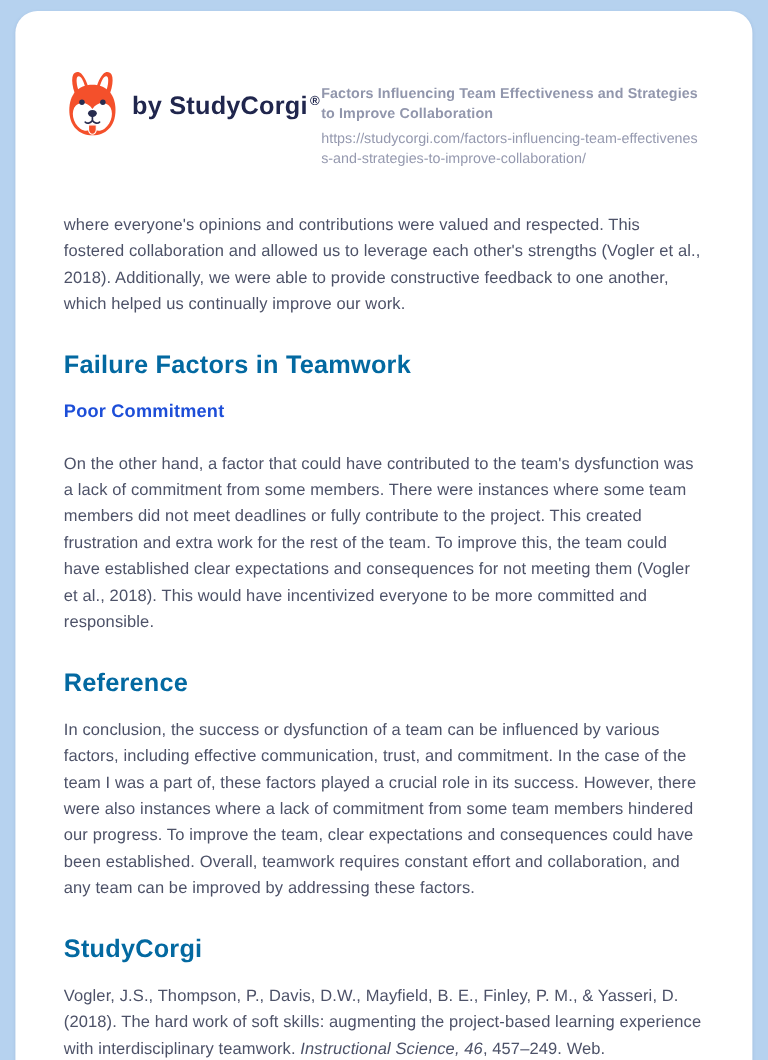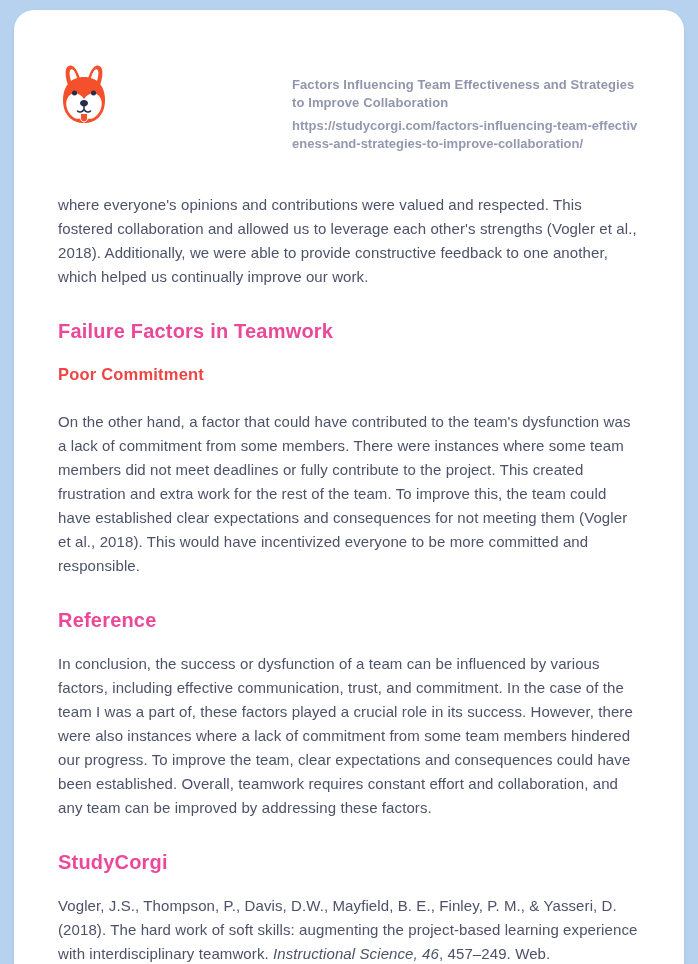--- a/index.html
+++ b/index.html
@@ -58,51 +58,51 @@
     font-size: 13px;
     line-height: 18px;
     font-weight: bold;
     color: #9196ac;
     letter-spacing: 0.1px;
   }
   .doc-url {
     margin-top: 5px;
     font-size: 13px;
     line-height: 18px;
-    font-weight: bold;
+    font-weight: normal;
     color: #9599af;
     text-decoration: none;
     display: block;
     word-break: break-all;
     cursor: pointer;
   }
   
   .article {
     padding: 40px 44px 40px 44px;
   }
   .article p {
     font-size: 15px;
     line-height: 24px;
     color: #4d5268;
     letter-spacing: 0.1px;
     margin: 0 0 23px 0;
   }
   .article h2 {
-    font-size: 20px;
+    font-size: 23px;
     line-height: 26px;
     font-weight: bold;
-    color: #ec4899;
+    color: #0369a1;
     letter-spacing: 0.2px;
     margin: 29px 0 19px 0;
   }
   .article h3 {
     font-size: 16.5px;
     line-height: 22px;
     font-weight: bold;
-    color: #ef4444;
+    color: #1d4ed8;
     letter-spacing: 0.2px;
     margin: 0 0 25px 0;
   }
   .article p:last-child { margin-bottom: 0; }
   .ref-italic { font-style: italic; margin-top: 37px; }
 </style>
 </head>
 <body>
 
 <div class="card">
@@ -124,20 +124,21 @@
 
         <circle cx="33" cy="62" r="5" fill="#272c4f"></circle>
         <circle cx="71" cy="62" r="5" fill="#272c4f"></circle>
 
         <path d="M52 76 C57 76 60 79 60 82 C60 86 56 89 52 89 C48 89 44 86 44 82 C44 79 47 76 52 76 Z" fill="#272c4f"></path>
 
         <path d="M52 89 L52 95 M52 95 C48 101 42 101 39 98 M52 95 C56 101 62 101 65 98" stroke="#272c4f" stroke-width="3" fill="none" stroke-linecap="round"></path>
 
         <path d="M45 103 L59 103 L59 112 C59 117 55 120 52 120 C49 120 45 117 45 112 Z" fill="#f4502b" stroke="#ffffff" stroke-width="2"></path>
       </svg>
+      <span class="brand-text"><span>by StudyCorgi</span><sup class="brand-reg">®</sup></span>
     </a>
 
     <div class="doc-meta">
       <div class="doc-title">Factors Influencing Team Effectiveness and Strategies to Improve Collaboration</div>
       <a class="doc-url">https://studycorgi.com/factors-influencing-team-effectiveness-and-strategies-to-improve-collaboration/</a>
     </div>
 
   </div>
 
   <div class="article">

